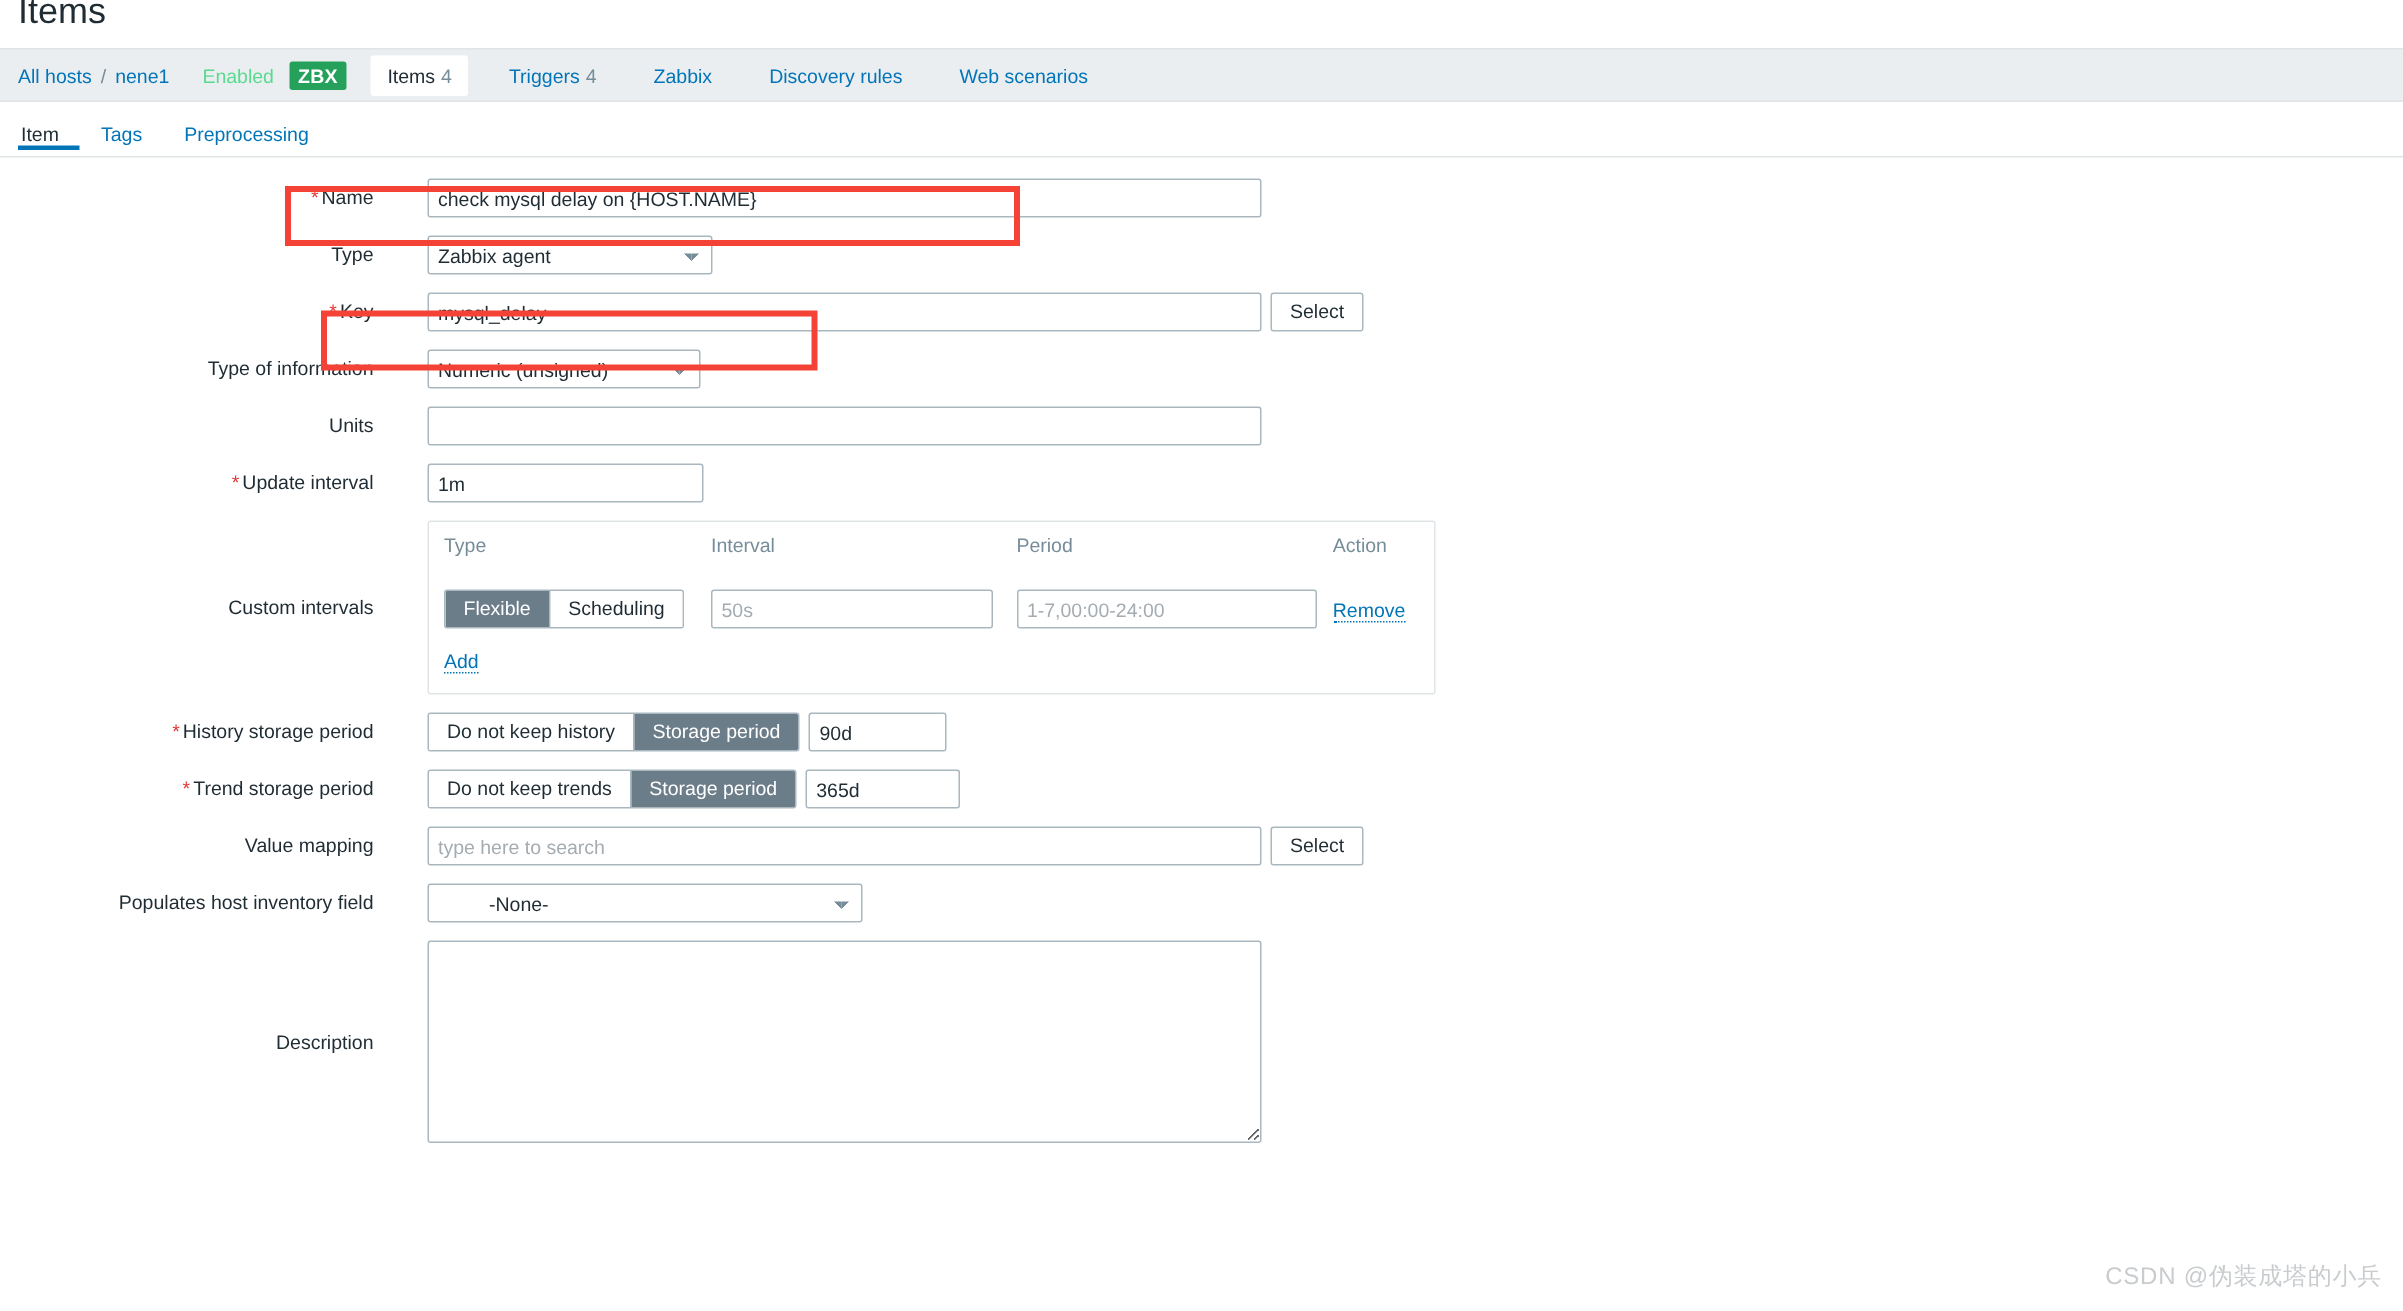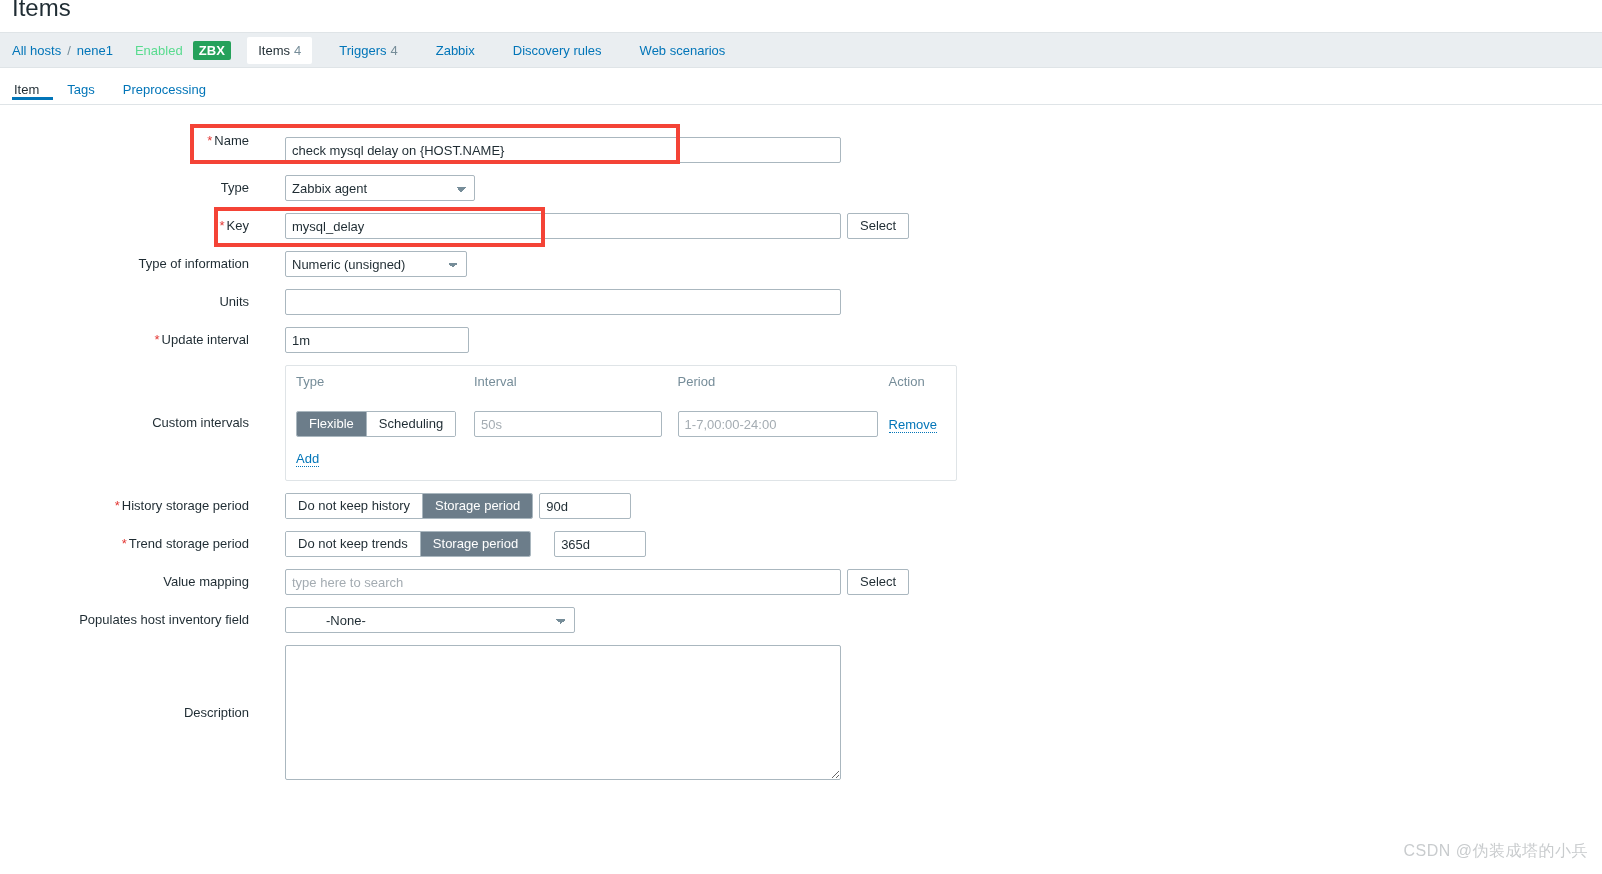--- a/index.html
+++ b/index.html
@@ -336,21 +336,21 @@
   <a href="#" class="subtab">Preprocessing</a>
 </div>
 
 <div class="form">
 
   <div class="frow">
     <div class="flabel">
       <span class="req">*</span><span>Name</span>
     </div>
     <div class="fctl">
-      <input class="tf" style="width: 556px; margin-top: 18px;" value="check mysql delay on {HOST.NAME}">
+      <input class="tf" style="width: 556px;" value="check mysql delay on {HOST.NAME}">
     </div>
   </div>
 
   <div class="frow">
     <div class="flabel">Type</div>
     <div class="fctl">
       <select class="sel" style="width:190px;">
         <option>Zabbix agent</option>
       </select>
     </div>
@@ -449,21 +449,21 @@
 
   <div class="frow">
     <div class="flabel">
       <span class="req">*</span><span>Trend storage period</span>
     </div>
     <div class="fctl">
       <div class="seg">
         <div class="seg-item">Do not keep trends</div>
         <div class="seg-item on">Storage period</div>
       </div>
-      <input class="tf" style="width: 92px; margin-left: 19px;" value="365d">
+      <input class="tf" style="width: 103px; margin-left: 2px;" value="365d">
     </div>
   </div>
 
   <div class="frow">
     <div class="flabel">Value mapping</div>
     <div class="fctl">
       <input class="tf" style="width: 556px;" placeholder="type here to search">
       <button class="btn" style="margin-left:2px;">Select</button>
     </div>
   </div>

